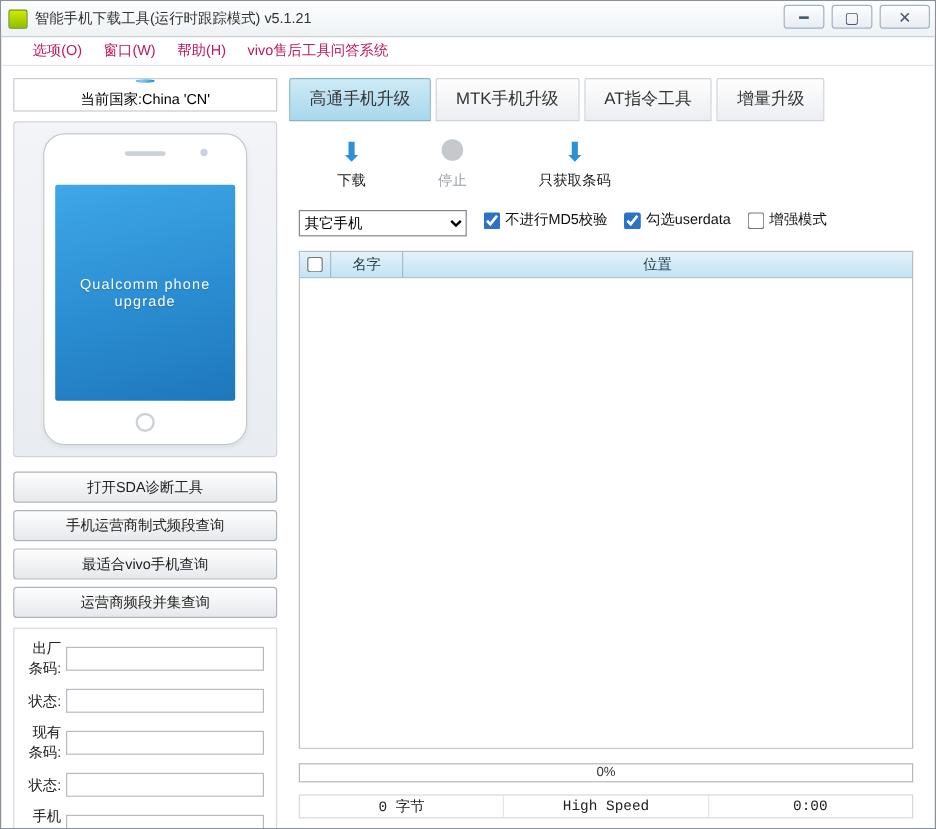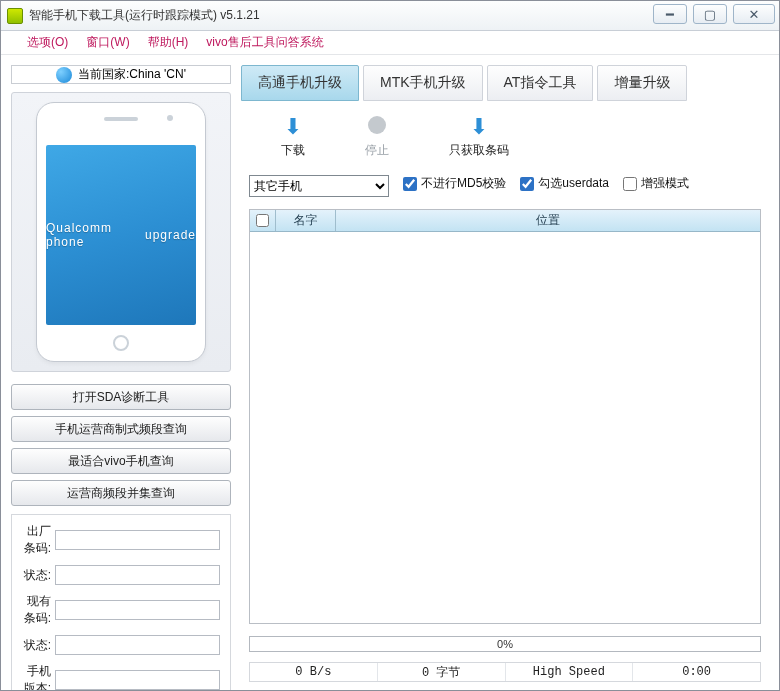--- a/index.html
+++ b/index.html
@@ -12,27 +12,27 @@
 .titlebar .title-text { color:#333; }
 .win-buttons { position:absolute; right:4px; top:3px; display:flex; gap:6px;}
 .win-btn { width:34px; height:20px; border:1px solid #9fb5c9; border-radius:3px; background:linear-gradient(#fdfefe,#e7edf3); display:flex; align-items:center; justify-content:center; color:#4a5a6a; font-size:13px; cursor:pointer;}
 .win-btn.close { width:42px;}
 
 .menubar { height:24px; display:flex; align-items:center; gap:18px; padding:0 26px; color:#be185d; border-bottom:1px solid #e4e6e9;}
 .menubar span{ cursor:default; }
 
 .client { flex:1; padding:10px 10px 8px 10px; display:flex; gap:10px; overflow:hidden;}
 .left-col { width:220px; display:flex; flex-direction:column; gap:8px;}
-.country-box { height:28px; border:1px solid #c9cdd3; background:#fff; display:flex; align-items:center; justify-content:center; gap:6px; font-size:13px;}
+.country-box { height:28px; border:1px solid #c9cdd3; background:#fff; display:flex; align-items:center; justify-content:center; gap:6px; font-size:13px;flex-direction:column;}
 .country-box .globe { width:16px; height:16px; border-radius:50%; background:radial-gradient(circle at 30% 30%, #7ed0ff, #1a88d8); position:relative;}
 .phone-frame { height:280px; border:1px solid #cfd3da; border-radius:3px; background:linear-gradient(#f2f4f8,#e9ecf1); display:flex; align-items:center; justify-content:center; padding:10px;}
 .phone { width:170px; height:260px; background:#fff; border-radius:18px; border:1px solid #c4c9d1; box-shadow:0 2px 4px rgba(0,0,0,.05); position:relative; display:flex; flex-direction:column; align-items:center; }
 .phone .speaker { width:34px; height:4px; background:#cbd2d9; border-radius:3px; margin-top:14px;}
 .phone .cam { width:6px; height:6px; background:#cbd2d9; border-radius:50%; position:absolute; top:12px; right:32px;}
-.phone .screen { flex:1; margin:24px 10px 10px 10px; width:150px; background:linear-gradient(165deg,#3fa8e6 0%, #2c8fd3 50%, #1e77ba 100%); border-radius:2px; display:flex; flex-direction:row; align-items:center; justify-content:center; color:#fff; font-family: "Consolas","Courier New",monospace; font-size:14px; letter-spacing:1px; text-shadow:0 1px 1px rgba(0,0,0,.25);}
+.phone .screen { flex:1; margin:24px 10px 10px 10px; width:150px; background:linear-gradient(165deg,#3fa8e6 0%, #2c8fd3 50%, #1e77ba 100%); border-radius:2px; display:flex; flex-direction:column; align-items:center; justify-content:center; color:#fff; font-family: "Consolas","Courier New",monospace; font-size:14px; letter-spacing:1px; text-shadow:0 1px 1px rgba(0,0,0,.25);}
 .phone .home { width:16px; height:16px; border:2px solid #cbd2d9; border-radius:50%; margin-bottom:10px;}
 
 .side-buttons { display:flex; flex-direction:column; gap:6px; margin-top:4px;}
 .xp-btn { height:26px; border:1px solid #aeb4bc; border-radius:3px; background:linear-gradient(#fefefe,#e6e8ec); display:flex; align-items:center; justify-content:center; cursor:pointer; color:#222;}
 
 .info-group { border:1px solid #d5d8dd; background:#fff; padding:8px 10px; display:flex; flex-direction:column; gap:8px; }
 .info-row { display:flex; align-items:center; gap:4px;}
 .info-row label { width:56px; text-align:right; color:#222;}
 .info-row input { flex:1; height:20px; border:1px solid #b6bbc3; background:#fff; padding:0 4px; font-size:12px;}
 
@@ -204,20 +204,19 @@
         <div class="grid-body"></div>
       </div>
 
       <div class="progress-area">
         <div class="progress-bar">
           <span class="pct">0%</span>
         </div>
       </div>
 
       <div class="status-row">
-        <div class="status-cell">0 B/s</div>
         <div class="status-cell">0 字节</div>
         <div class="status-cell">High Speed</div>
         <div class="status-cell">0:00</div>
       </div>
     </div>
   </div>
 </div>
 
 </body></html>

